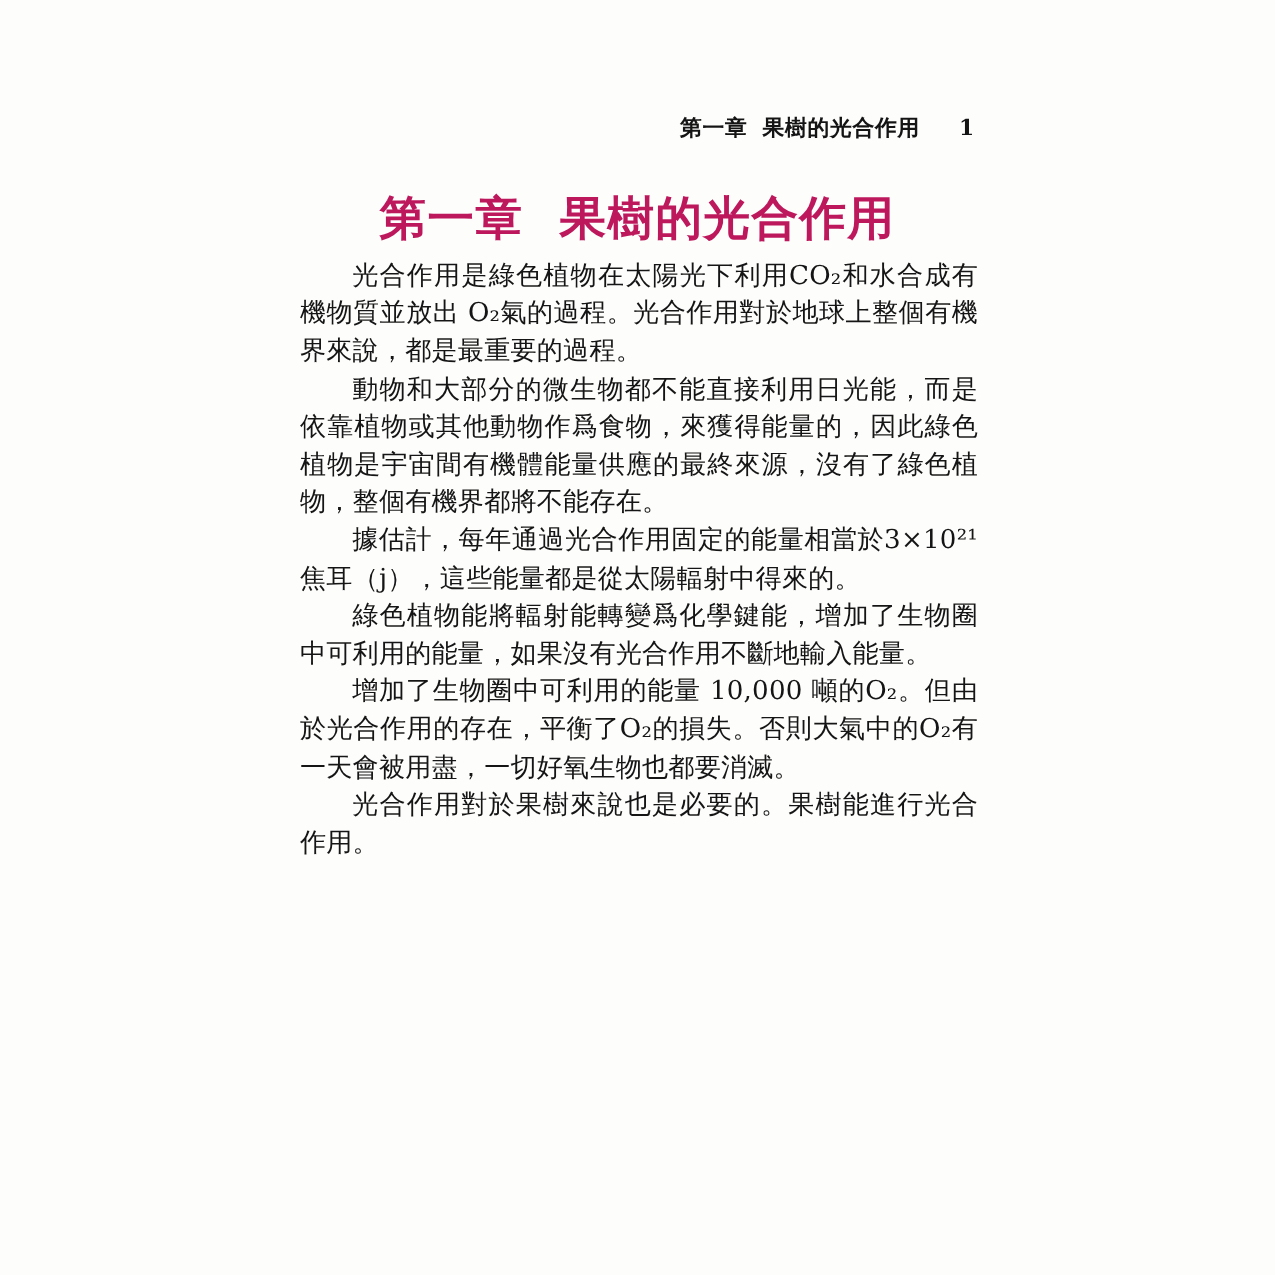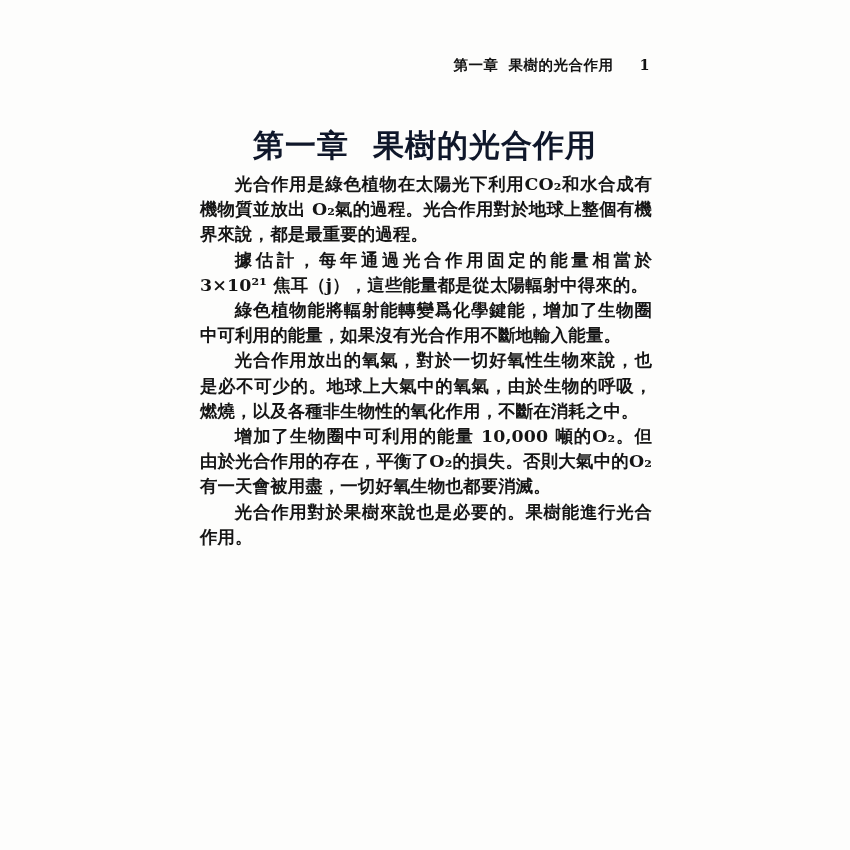--- a/index.html
+++ b/index.html
@@ -22,21 +22,21 @@
     top: 0;
     width: 850px;
     height: 850px;
     background: #fdfdfc;
   }
 
   
   .running-head {
     position: absolute;
     left: 0;
-    top: 56px;
+    top: 76px;
     width: 650px;
     text-align: right;
     font-size: 14.5px;
     font-weight: bold;
     letter-spacing: 0.5px;
     color: #141414;
     white-space: nowrap;
   }
   .running-head .rh-chap { margin-right: 10px; }
   .running-head .rh-title { }
@@ -50,59 +50,59 @@
   
   .chapter-title {
     position: absolute;
     left: 0;
     top: 104px;
     width: 850px;
     text-align: center;
     font-size: 31px;
     font-weight: bold;
     letter-spacing: 1px;
-    color: #0f172a;
+    color: #be185d;
     white-space: nowrap;
   }
   .chapter-title .ct-num { margin-right: 24px; }
 
   
   .body-text {
     position: absolute;
     left: 200px;
     top: 172px;
     width: 452px;
   }
   .para {
     font-size: 17.4px;
     line-height: 25.2px;
     text-align: justify;
     text-justify: inter-character;
     letter-spacing: 0.15px;
     margin: 0;
     text-indent: 2em;
     color: #151515;
-    font-weight: 700;
+    font-weight: 400;
   }
 </style>
 </head>
 <body>
 
 <div class="page">
 
   <div class="running-head">
     <span class="rh-chap">第一章</span><span class="rh-title">果樹的光合作用</span><span class="rh-page">1</span>
   </div>
 
   <h1 class="chapter-title">
     <span class="ct-num">第一章</span><span class="ct-text">果樹的光合作用</span>
   </h1>
 
   <div class="body-text">
     <p class="para">光合作用是綠色植物在太陽光下利用CO₂和水合成有機物質並放出 O₂氣的過程。光合作用對於地球上整個有機界來說，都是最重要的過程。</p>
+    <p class="para">動物和大部分的微生物都不能直接利用日光能，而是依靠植物或其他動物作爲食物，來獲得能量的，因此綠色植物是宇宙間有機體能量供應的最終來源，沒有了綠色植物，整個有機界都將不能存在。</p>
     <p class="para">據估計，每年通過光合作用固定的能量相當於3×10²¹ 焦耳（j），這些能量都是從太陽輻射中得來的。</p>
     <p class="para">綠色植物能將輻射能轉變爲化學鍵能，增加了生物圈中可利用的能量，如果沒有光合作用不斷地輸入能量。</p>
-    <p class="para">光合作用放出的氧氣，對於一切好氧性生物來說，也是必不可少的。地球上大氣中的氧氣，由於生物的呼吸，燃燒，以及各種非生物性的氧化作用，不斷在消耗之中。</p>
     <p class="para">增加了生物圈中可利用的能量 10,000 噸的O₂。但由於光合作用的存在，平衡了O₂的損失。否則大氣中的O₂有一天會被用盡，一切好氧生物也都要消滅。</p>
     <p class="para">光合作用對於果樹來說也是必要的。果樹能進行光合作用。</p>
   </div>
 
 </div>
 
 </body></html>

